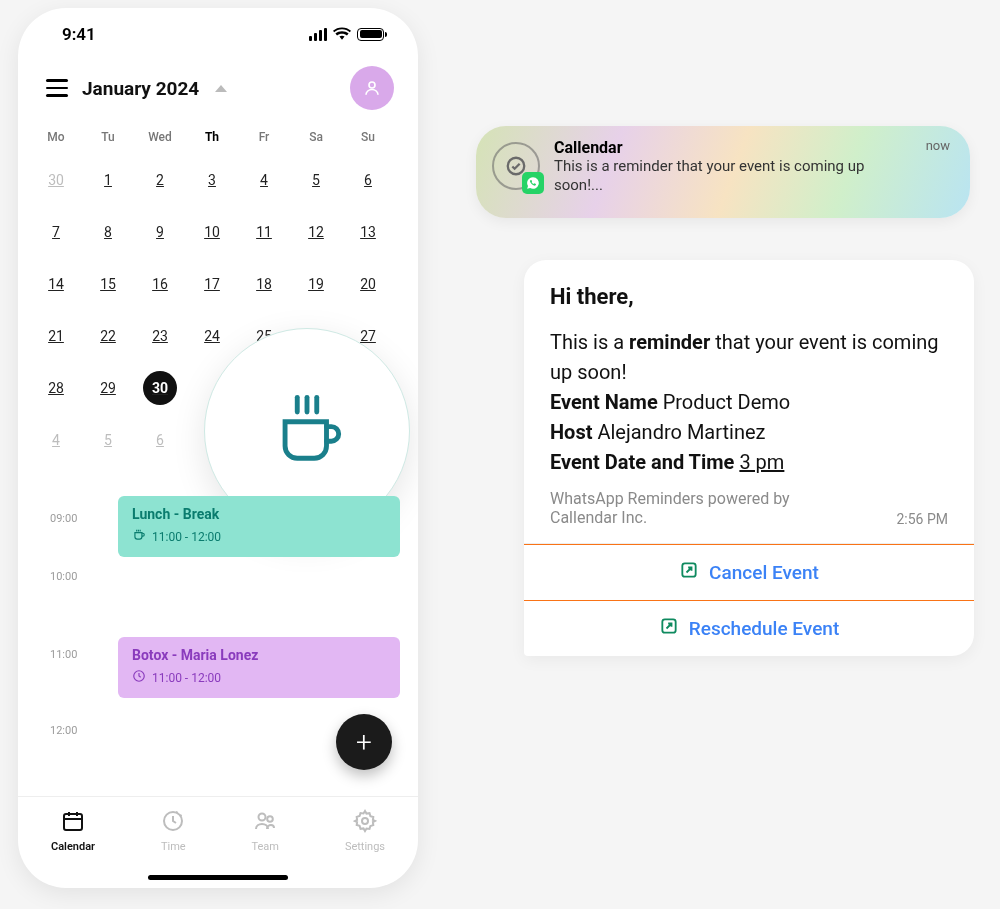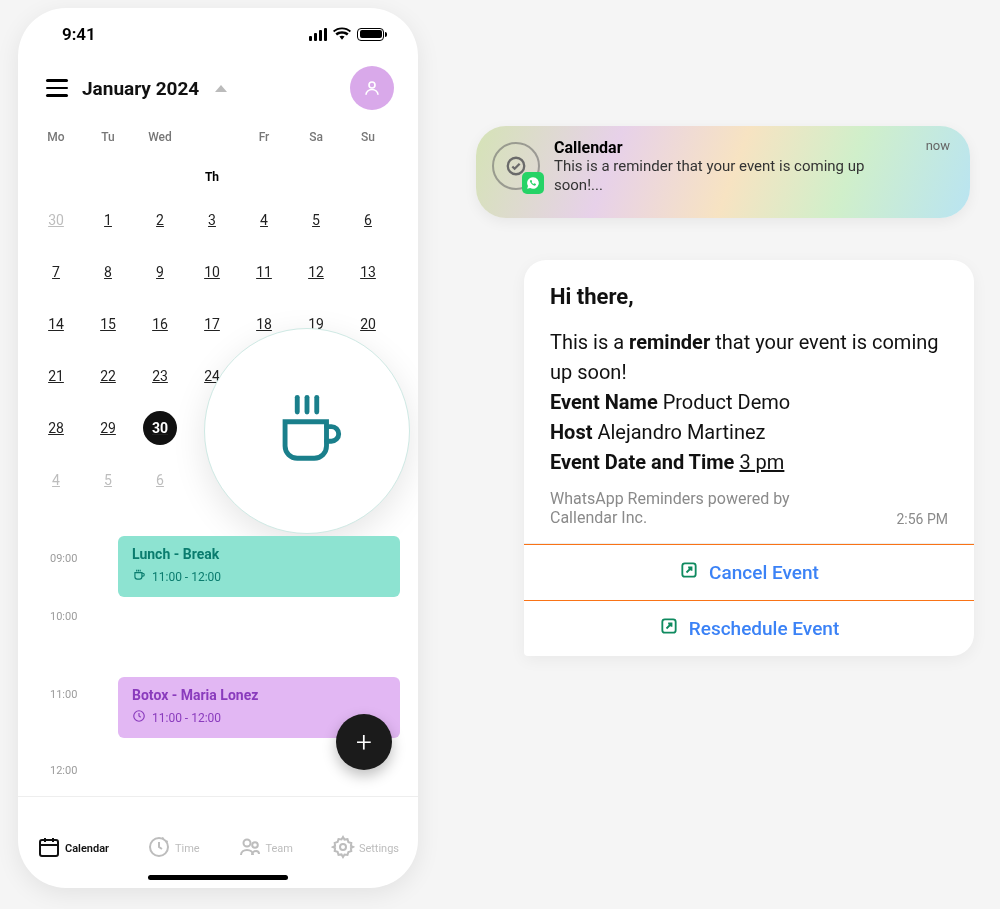--- a/index.html
+++ b/index.html
@@ -84,21 +84,21 @@
   display: grid;
   grid-template-columns: repeat(7, 1fr);
   text-align: center;
 }
 .dow-row div {
   font-size: 12px;
   color: #777;
   font-weight: 500;
   padding-bottom: 10px;
 }
-.dow-row div.th { color:#000; font-weight:700;margin-top:40px; }
+.dow-row div.th { color:#000; font-weight:700; }
 .date-row div {
   font-size: 14px;
   color: #222;
   height: 52px;
   display:flex; align-items:center; justify-content:center;
   position: relative;
   text-decoration: underline;
 }
 .date-row div.muted { color: #bdbdbd; }
 .date-row div.today span {
@@ -163,21 +163,21 @@
 
 .tabbar {
   position:absolute;
   left:0; right:0; bottom:0;
   height: 92px;
   border-top: 1px solid #eee;
   display:flex;
   padding-top:12px;
   justify-content:space-around;
 }
-.tab { display:flex; flex-direction:row; align-items:center; gap:4px; color:#bdbdbd; font-size:11px; }
+.tab { display:flex; flex-direction:column; align-items:center; gap:4px; color:#bdbdbd; font-size:11px; }
 .tab.active { color:#111; font-weight:600; }
 .tab svg { width:24px; height:24px; }
 .home-indicator {
   position:absolute;
   left:50%; transform:translateX(-50%);
   bottom:8px;
   width:140px; height:5px;
   background:#000; border-radius:3px;
 }
 

